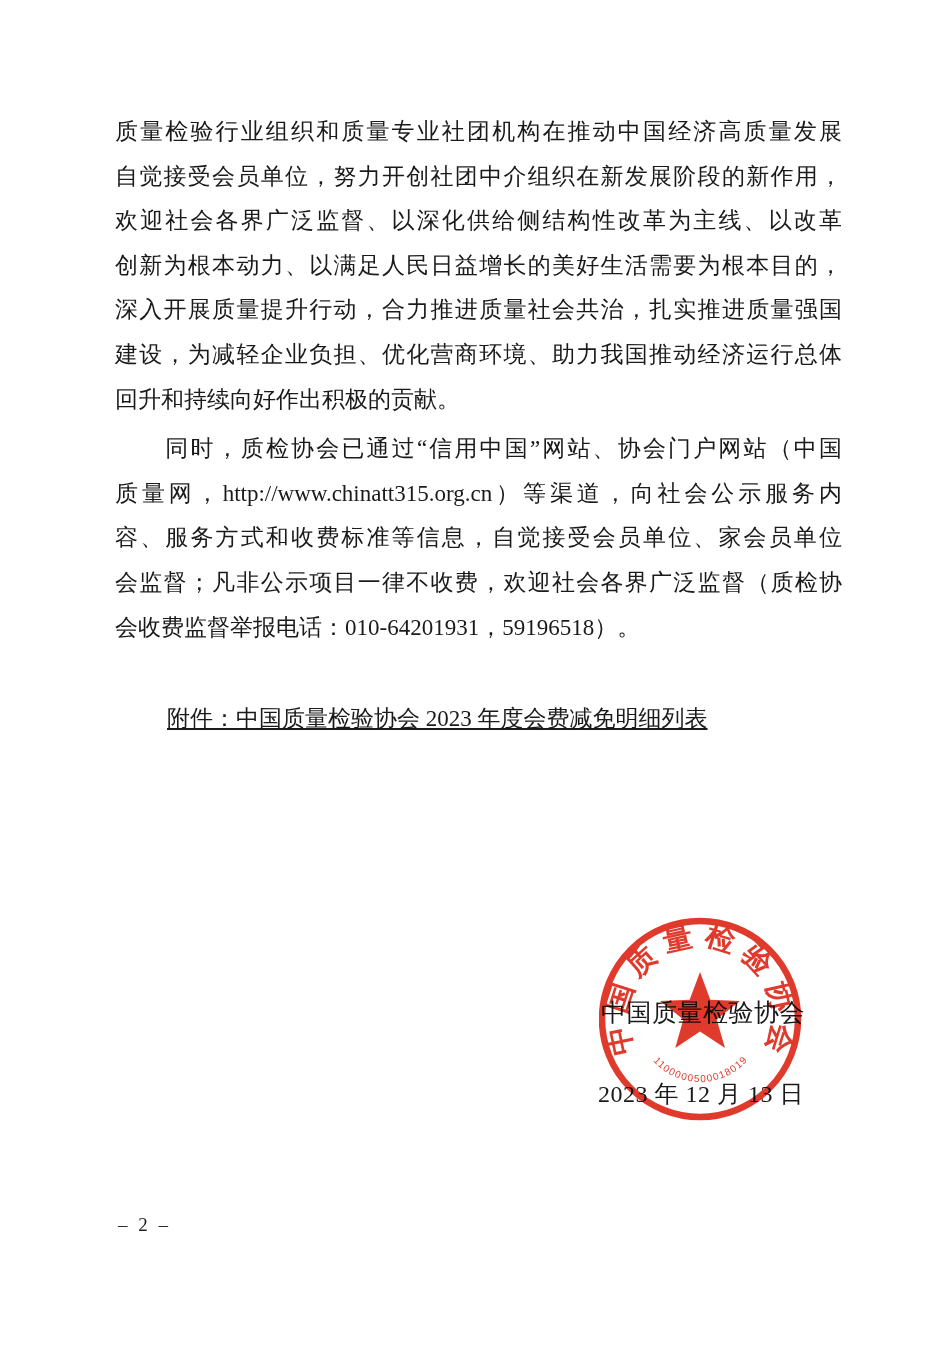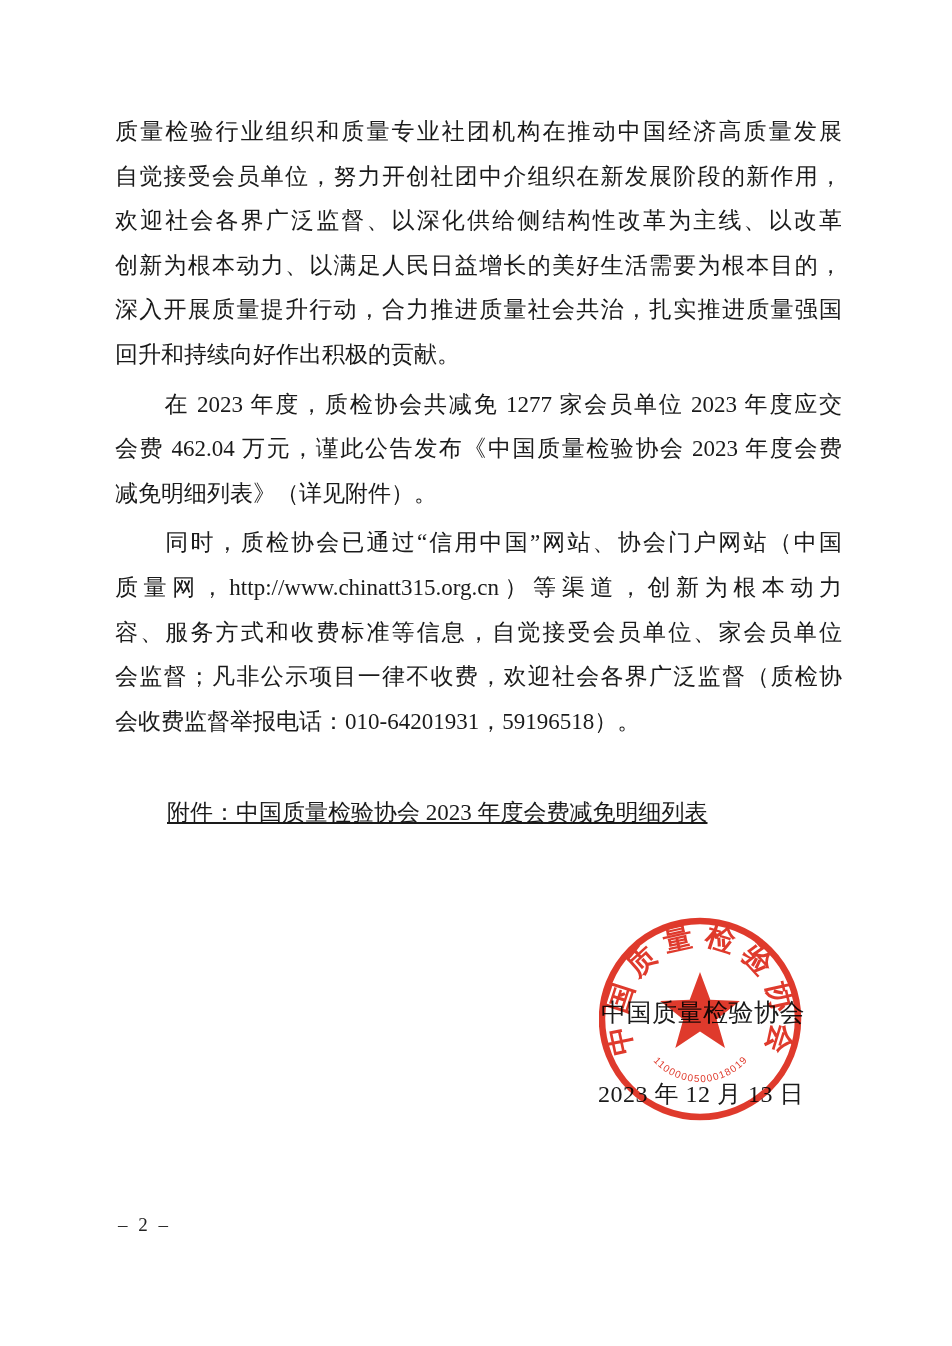--- a/index.html
+++ b/index.html
@@ -76,30 +76,26 @@
 
   <div class="body-text">
 
     <div id="paragraphs">
         <div class="para">
           <div class="line">质量检验行业组织和质量专业社团机构在推动中国经济高质量发展</div>
           <div class="line">自觉接受会员单位，努力开创社团中介组织在新发展阶段的新作用，</div>
           <div class="line">欢迎社会各界广泛监督、以深化供给侧结构性改革为主线、以改革</div>
           <div class="line">创新为根本动力、以满足人民日益增长的美好生活需要为根本目的，</div>
           <div class="line">深入开展质量提升行动，合力推进质量社会共治，扎实推进质量强国</div>
+          <div class="line">建设，为减轻企业负担、优化营商环境、助力我国推动经济运行总体</div>
           <div class="line">回升和持续向好作出积极的贡献。</div>
         </div>
         <div class="para">
-          <div class="line">　　在 2023 年度，质检协会共减免 1277 家会员单位 2023 年度应交</div>
-          <div class="line">会费 462.04 万元，谨此公告发布《中国质量检验协会 2023 年度会费</div>
-          <div class="line">减免明细列表》（详见附件）。</div>
-        </div>
-        <div class="para">
           <div class="line">　　同时，质检协会已通过“信用中国”网站、协会门户网站（中国</div>
-          <div class="line">质量网，http://www.chinatt315.org.cn）等渠道，创新为根本动力</div>
+          <div class="line">质量网，http://www.chinatt315.org.cn）等渠道，向社会公示服务内</div>
           <div class="line">容、服务方式和收费标准等信息，自觉接受会员单位、家会员单位</div>
           <div class="line">会监督；凡非公示项目一律不收费，欢迎社会各界广泛监督（质检协</div>
           <div class="line">会收费监督举报电话：010-64201931，59196518）。</div>
         </div>
       </div>
     <div class="attachment">附件：中国质量检验协会 2023 年度会费减免明细列表</div>
   </div>
 
   <div class="seal">
     <svg viewBox="0 0 204 220" xmlns="http://www.w3.org/2000/svg">

